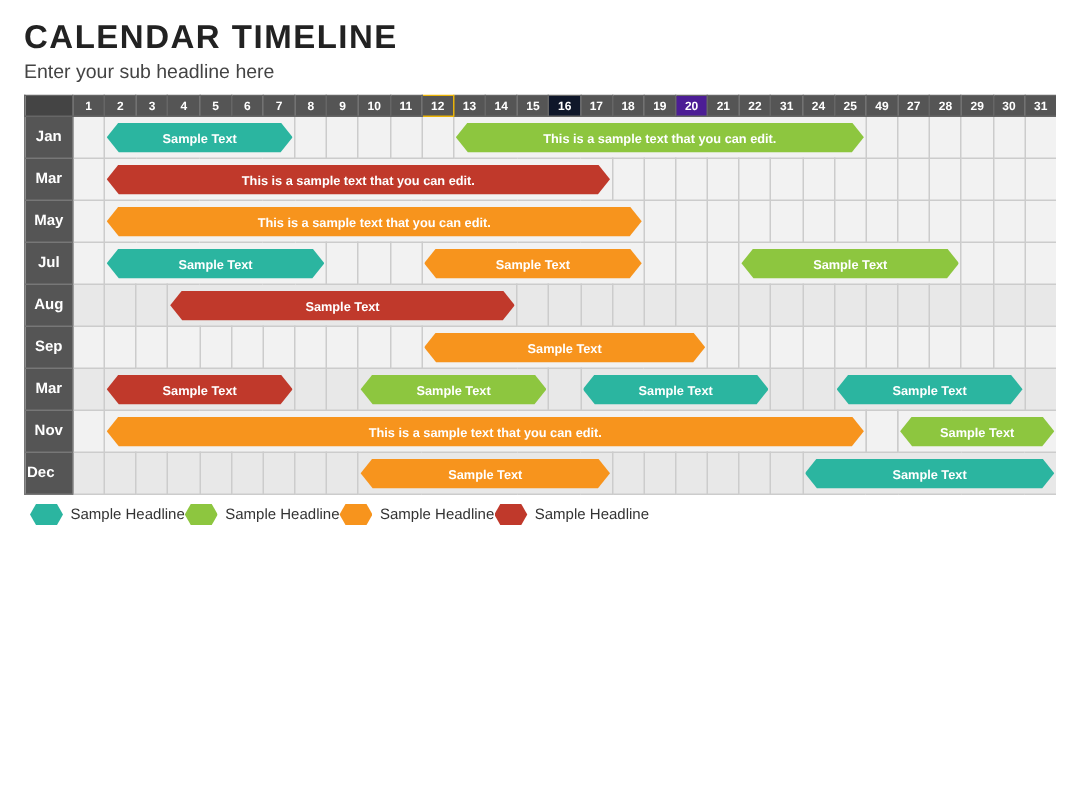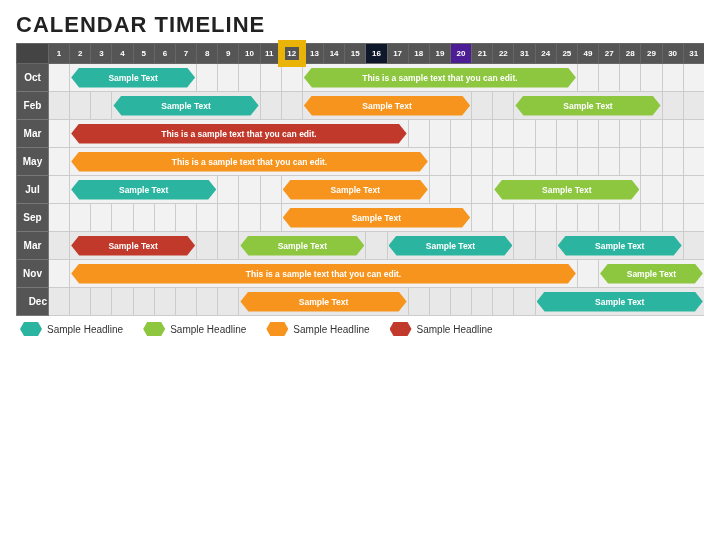--- a/index.html
+++ b/index.html
@@ -6,31 +6,32 @@
     body { font-family: Arial, sans-serif; background: #fff; width: 720px; height: 540px; overflow: hidden; }
     
     .page { width: 720px; height: 540px; padding: 12px 16px 8px 16px; }
     
     h1 { font-size: 22px; font-weight: 900; color: #222; letter-spacing: 1px; margin-bottom: 2px; }
     .subtitle { font-size: 13px; color: #444; margin-bottom: 8px; }
     
     table { width: 100%; border-collapse: collapse; table-layout: fixed; }
     
     
-    .legend { display: flex; gap: 20px; margin-top: 6px; align-items: center; padding-left: 4px; }
+    .legend { display: flex; margin-top: 6px; align-items: center; padding-left: 4px; }
     .legend-item { display: flex; align-items: center; gap: 5px; font-size: 10px; color: #333; }
 
     
     .tl-wrapper { width: 100%; overflow: hidden; }
   </style>
 </head>
 <body>
 
 <div class="page">
   <h1>CALENDAR TIMELINE</h1>
+  <p class="subtitle">Enter your sub headline here</p>
 
   <div class="tl-wrapper">
 
     <div id="timeline-render">
         <table style="width:100%;border-collapse:collapse;table-layout:fixed;">
 <colgroup>
   <col style="width:32px;">
             <col style="width:21.161290322580644px;">
             <col style="width:21.161290322580644px;">
             <col style="width:21.161290322580644px;">
@@ -70,21 +71,21 @@
               <th style="background:#555;color:#fff;font-size:8px;font-weight:bold;text-align:center;padding:2px 0;border:1px solid #666;">2</th>
               <th style="background:#555;color:#fff;font-size:8px;font-weight:bold;text-align:center;padding:2px 0;border:1px solid #666;">3</th>
               <th style="background:#555;color:#fff;font-size:8px;font-weight:bold;text-align:center;padding:2px 0;border:1px solid #666;">4</th>
               <th style="background:#555;color:#fff;font-size:8px;font-weight:bold;text-align:center;padding:2px 0;border:1px solid #666;">5</th>
               <th style="background:#555;color:#fff;font-size:8px;font-weight:bold;text-align:center;padding:2px 0;border:1px solid #666;">6</th>
               <th style="background:#555;color:#fff;font-size:8px;font-weight:bold;text-align:center;padding:2px 0;border:1px solid #666;">7</th>
               <th style="background:#555;color:#fff;font-size:8px;font-weight:bold;text-align:center;padding:2px 0;border:1px solid #666;">8</th>
               <th style="background:#555;color:#fff;font-size:8px;font-weight:bold;text-align:center;padding:2px 0;border:1px solid #666;">9</th>
               <th style="background:#555;color:#fff;font-size:8px;font-weight:bold;text-align:center;padding:2px 0;border:1px solid #666;">10</th>
               <th style="background:#555;color:#fff;font-size:8px;font-weight:bold;text-align:center;padding:2px 0;border:1px solid #666;">11</th>
-              <th style="background:#555;color:#fff;font-size:8px;font-weight:bold;text-align:center;padding:2px 0;border:7px solid #eab308;">12</th>
+              <th style="background:#555;color:#fff;font-size:8px;font-weight:bold;text-align:center;padding:2px 0;border:1px solid #eab308;">12</th>
               <th style="background:#555;color:#fff;font-size:8px;font-weight:bold;text-align:center;padding:2px 0;border:1px solid #666;">13</th>
               <th style="background:#555;color:#fff;font-size:8px;font-weight:bold;text-align:center;padding:2px 0;border:1px solid #666;">14</th>
               <th style="background:#555;color:#fff;font-size:8px;font-weight:bold;text-align:center;padding:2px 0;border:1px solid #666;">15</th>
               <th style="background:#0f172a;color:#fff;font-size:8px;font-weight:bold;text-align:center;padding:2px 0;border:1px solid #666;">16</th>
               <th style="background:#555;color:#fff;font-size:8px;font-weight:bold;text-align:center;padding:2px 0;border:1px solid #666;">17</th>
               <th style="background:#555;color:#fff;font-size:8px;font-weight:bold;text-align:center;padding:2px 0;border:1px solid #666;">18</th>
               <th style="background:#555;color:#fff;font-size:8px;font-weight:bold;text-align:center;padding:2px 0;border:1px solid #666;">19</th>
               <th style="background:#4c1d95;color:#fff;font-size:8px;font-weight:bold;text-align:center;padding:2px 0;border:1px solid #666;margin-left:40px;">20</th>
               <th style="background:#555;color:#fff;font-size:8px;font-weight:bold;text-align:center;padding:2px 0;border:1px solid #666;">21</th>
               <th style="background:#555;color:#fff;font-size:8px;font-weight:bold;text-align:center;padding:2px 0;border:1px solid #666;">22</th>
@@ -94,61 +95,40 @@
               <th style="background:#555;color:#fff;font-size:8px;font-weight:bold;text-align:center;padding:2px 0;border:1px solid #666;">49</th>
               <th style="background:#555;color:#fff;font-size:8px;font-weight:bold;text-align:center;padding:2px 0;border:1px solid #666;">27</th>
               <th style="background:#555;color:#fff;font-size:8px;font-weight:bold;text-align:center;padding:2px 0;border:1px solid #666;">28</th>
               <th style="background:#555;color:#fff;font-size:8px;font-weight:bold;text-align:center;padding:2px 0;border:1px solid #666;">29</th>
               <th style="background:#555;color:#fff;font-size:8px;font-weight:bold;text-align:center;padding:2px 0;border:1px solid #666;">30</th>
               <th style="background:#555;color:#fff;font-size:8px;font-weight:bold;text-align:center;padding:2px 0;border:1px solid #666;">31</th>
             </tr>
           </thead>
           <tbody>
             <tr style="height:28px;background:#f2f2f2;">
-    <td style="background:#555;color:#fff;font-size:10px;font-weight:bold;text-align:center;border:1px solid #777;padding:1px;">Oct</td>
+    <td style="background:#555;color:#fff;font-size:10px;font-weight:bold;text-align:center;border:1px solid #777;padding:1px;">Jan</td>
               <td style="border:1px solid #ccc;background:#f2f2f2;"></td>
               <td colspan="6" style="border:1px solid #ccc;padding:2px 1px;background:#f2f2f2;">
         <div style="background:#2bb5a0;height:20px;display:flex;align-items:center;justify-content:center;font-size:8.5px;font-weight:bold;color:#fff;white-space:nowrap;clip-path:polygon(8px 0%,calc(100% - 8px) 0%,100% 50%,calc(100% - 8px) 100%,8px 100%,0% 50%);width:100%;overflow:hidden;">Sample Text</div>
       </td>
               <td style="border:1px solid #ccc;background:#f2f2f2;"></td>
               <td style="border:1px solid #ccc;background:#f2f2f2;"></td>
               <td style="border:1px solid #ccc;background:#f2f2f2;"></td>
               <td style="border:1px solid #ccc;background:#f2f2f2;"></td>
               <td style="border:1px solid #ccc;background:#f2f2f2;"></td>
               <td colspan="13" style="border:1px solid #ccc;padding:2px 1px;background:#f2f2f2;">
         <div style="background:#8dc63f;height:20px;display:flex;align-items:center;justify-content:center;font-size:8.5px;font-weight:bold;color:#fff;white-space:nowrap;clip-path:polygon(8px 0%,calc(100% - 8px) 0%,100% 50%,calc(100% - 8px) 100%,8px 100%,0% 50%);width:100%;overflow:hidden;">This is a sample text that you can edit.</div>
       </td>
               <td style="border:1px solid #ccc;background:#f2f2f2;"></td>
               <td style="border:1px solid #ccc;background:#f2f2f2;"></td>
               <td style="border:1px solid #ccc;background:#f2f2f2;"></td>
               <td style="border:1px solid #ccc;background:#f2f2f2;"></td>
               <td style="border:1px solid #ccc;background:#f2f2f2;"></td>
               <td style="border:1px solid #ccc;background:#f2f2f2;"></td>
             </tr>
-            <tr style="height:28px;background:#e8e8e8;">
-    <td style="background:#555;color:#fff;font-size:10px;font-weight:bold;text-align:center;border:1px solid #777;padding:1px;">Feb</td>
-              <td style="border:1px solid #ccc;background:#e8e8e8;"></td>
-              <td style="border:1px solid #ccc;background:#e8e8e8;"></td>
-              <td style="border:1px solid #ccc;background:#e8e8e8;"></td>
-              <td colspan="7" style="border:1px solid #ccc;padding:2px 1px;background:#e8e8e8;">
-        <div style="background:#2bb5a0;height:20px;display:flex;align-items:center;justify-content:center;font-size:8.5px;font-weight:bold;color:#fff;white-space:nowrap;clip-path:polygon(8px 0%,calc(100% - 8px) 0%,100% 50%,calc(100% - 8px) 100%,8px 100%,0% 50%);width:100%;overflow:hidden;">Sample Text</div>
-      </td>
-              <td style="border:1px solid #ccc;background:#e8e8e8;"></td>
-              <td style="border:1px solid #ccc;background:#e8e8e8;"></td>
-              <td colspan="8" style="border:1px solid #ccc;padding:2px 1px;background:#e8e8e8;">
-        <div style="background:#f7941d;height:20px;display:flex;align-items:center;justify-content:center;font-size:8.5px;font-weight:bold;color:#fff;white-space:nowrap;clip-path:polygon(8px 0%,calc(100% - 8px) 0%,100% 50%,calc(100% - 8px) 100%,8px 100%,0% 50%);width:100%;overflow:hidden;">Sample Text</div>
-      </td>
-              <td style="border:1px solid #ccc;background:#e8e8e8;"></td>
-              <td style="border:1px solid #ccc;background:#e8e8e8;"></td>
-              <td colspan="7" style="border:1px solid #ccc;padding:2px 1px;background:#e8e8e8;">
-        <div style="background:#8dc63f;height:20px;display:flex;align-items:center;justify-content:center;font-size:8.5px;font-weight:bold;color:#fff;white-space:nowrap;clip-path:polygon(8px 0%,calc(100% - 8px) 0%,100% 50%,calc(100% - 8px) 100%,8px 100%,0% 50%);width:100%;overflow:hidden;">Sample Text</div>
-      </td>
-              <td style="border:1px solid #ccc;background:#e8e8e8;"></td>
-              <td style="border:1px solid #ccc;background:#e8e8e8;"></td>
-            </tr>
             <tr style="height:28px;background:#f2f2f2;">
     <td style="background:#555;color:#fff;font-size:10px;font-weight:bold;text-align:center;border:1px solid #777;padding:1px;">Mar</td>
               <td style="border:1px solid #ccc;background:#f2f2f2;"></td>
               <td colspan="16" style="border:1px solid #ccc;padding:2px 1px;background:#f2f2f2;">
         <div style="background:#c0392b;height:20px;display:flex;align-items:center;justify-content:center;font-size:8.5px;font-weight:bold;color:#fff;white-space:nowrap;clip-path:polygon(8px 0%,calc(100% - 8px) 0%,100% 50%,calc(100% - 8px) 100%,8px 100%,0% 50%);width:100%;overflow:hidden;">This is a sample text that you can edit.</div>
       </td>
               <td style="border:1px solid #ccc;background:#f2f2f2;"></td>
               <td style="border:1px solid #ccc;background:#f2f2f2;"></td>
               <td style="border:1px solid #ccc;background:#f2f2f2;"></td>
               <td style="border:1px solid #ccc;background:#f2f2f2;"></td>
@@ -198,20 +178,46 @@
               <td style="border:1px solid #ccc;background:#f2f2f2;"></td>
               <td style="border:1px solid #ccc;background:#f2f2f2;"></td>
               <td style="border:1px solid #ccc;background:#f2f2f2;"></td>
               <td colspan="7" style="border:1px solid #ccc;padding:2px 1px;background:#f2f2f2;">
         <div style="background:#8dc63f;height:20px;display:flex;align-items:center;justify-content:center;font-size:8.5px;font-weight:bold;color:#fff;white-space:nowrap;clip-path:polygon(8px 0%,calc(100% - 8px) 0%,100% 50%,calc(100% - 8px) 100%,8px 100%,0% 50%);width:100%;overflow:hidden;">Sample Text</div>
       </td>
               <td style="border:1px solid #ccc;background:#f2f2f2;"></td>
               <td style="border:1px solid #ccc;background:#f2f2f2;"></td>
               <td style="border:1px solid #ccc;background:#f2f2f2;"></td>
             </tr>
+            <tr style="height:28px;background:#e8e8e8;">
+    <td style="background:#555;color:#fff;font-size:10px;font-weight:bold;text-align:center;border:1px solid #777;padding:1px;">Aug</td>
+              <td style="border:1px solid #ccc;background:#e8e8e8;"></td>
+              <td style="border:1px solid #ccc;background:#e8e8e8;"></td>
+              <td style="border:1px solid #ccc;background:#e8e8e8;"></td>
+              <td colspan="11" style="border:1px solid #ccc;padding:2px 1px;background:#e8e8e8;">
+        <div style="background:#c0392b;height:20px;display:flex;align-items:center;justify-content:center;font-size:8.5px;font-weight:bold;color:#fff;white-space:nowrap;clip-path:polygon(8px 0%,calc(100% - 8px) 0%,100% 50%,calc(100% - 8px) 100%,8px 100%,0% 50%);width:100%;overflow:hidden;">Sample Text</div>
+      </td>
+              <td style="border:1px solid #ccc;background:#e8e8e8;"></td>
+              <td style="border:1px solid #ccc;background:#e8e8e8;"></td>
+              <td style="border:1px solid #ccc;background:#e8e8e8;"></td>
+              <td style="border:1px solid #ccc;background:#e8e8e8;"></td>
+              <td style="border:1px solid #ccc;background:#e8e8e8;"></td>
+              <td style="border:1px solid #ccc;background:#e8e8e8;"></td>
+              <td style="border:1px solid #ccc;background:#e8e8e8;"></td>
+              <td style="border:1px solid #ccc;background:#e8e8e8;"></td>
+              <td style="border:1px solid #ccc;background:#e8e8e8;"></td>
+              <td style="border:1px solid #ccc;background:#e8e8e8;"></td>
+              <td style="border:1px solid #ccc;background:#e8e8e8;"></td>
+              <td style="border:1px solid #ccc;background:#e8e8e8;"></td>
+              <td style="border:1px solid #ccc;background:#e8e8e8;"></td>
+              <td style="border:1px solid #ccc;background:#e8e8e8;"></td>
+              <td style="border:1px solid #ccc;background:#e8e8e8;"></td>
+              <td style="border:1px solid #ccc;background:#e8e8e8;"></td>
+              <td style="border:1px solid #ccc;background:#e8e8e8;"></td>
+            </tr>
             <tr style="height:28px;background:#f2f2f2;">
     <td style="background:#555;color:#fff;font-size:10px;font-weight:bold;text-align:center;border:1px solid #777;padding:1px;">Sep</td>
               <td style="border:1px solid #ccc;background:#f2f2f2;"></td>
               <td style="border:1px solid #ccc;background:#f2f2f2;"></td>
               <td style="border:1px solid #ccc;background:#f2f2f2;"></td>
               <td style="border:1px solid #ccc;background:#f2f2f2;"></td>
               <td style="border:1px solid #ccc;background:#f2f2f2;"></td>
               <td style="border:1px solid #ccc;background:#f2f2f2;"></td>
               <td style="border:1px solid #ccc;background:#f2f2f2;"></td>
               <td style="border:1px solid #ccc;background:#f2f2f2;"></td>
@@ -260,21 +266,21 @@
               <td style="border:1px solid #ccc;background:#f2f2f2;"></td>
               <td colspan="24" style="border:1px solid #ccc;padding:2px 1px;background:#f2f2f2;">
         <div style="background:#f7941d;height:20px;display:flex;align-items:center;justify-content:center;font-size:8.5px;font-weight:bold;color:#fff;white-space:nowrap;clip-path:polygon(8px 0%,calc(100% - 8px) 0%,100% 50%,calc(100% - 8px) 100%,8px 100%,0% 50%);width:100%;overflow:hidden;">This is a sample text that you can edit.</div>
       </td>
               <td style="border:1px solid #ccc;background:#f2f2f2;"></td>
               <td colspan="5" style="border:1px solid #ccc;padding:2px 1px;background:#f2f2f2;">
         <div style="background:#8dc63f;height:20px;display:flex;align-items:center;justify-content:center;font-size:8.5px;font-weight:bold;color:#fff;white-space:nowrap;clip-path:polygon(8px 0%,calc(100% - 8px) 0%,100% 50%,calc(100% - 8px) 100%,8px 100%,0% 50%);width:100%;overflow:hidden;">Sample Text</div>
       </td>
             </tr>
             <tr style="height:28px;background:#e8e8e8;">
-    <td style="background:#555;color:#fff;font-size:10px;font-weight:bold;text-align:right;border:1px solid #777;padding:1px;">Dec</td>
+    <td style="background:#555;color:#fff;font-size:10px;font-weight:bold;text-align:left;border:1px solid #777;padding:1px;">Dec</td>
               <td style="border:1px solid #ccc;background:#e8e8e8;"></td>
               <td style="border:1px solid #ccc;background:#e8e8e8;"></td>
               <td style="border:1px solid #ccc;background:#e8e8e8;"></td>
               <td style="border:1px solid #ccc;background:#e8e8e8;"></td>
               <td style="border:1px solid #ccc;background:#e8e8e8;"></td>
               <td style="border:1px solid #ccc;background:#e8e8e8;"></td>
               <td style="border:1px solid #ccc;background:#e8e8e8;"></td>
               <td style="border:1px solid #ccc;background:#e8e8e8;"></td>
               <td style="border:1px solid #ccc;background:#e8e8e8;"></td>
               <td colspan="8" style="border:1px solid #ccc;padding:2px 1px;background:#e8e8e8;">

